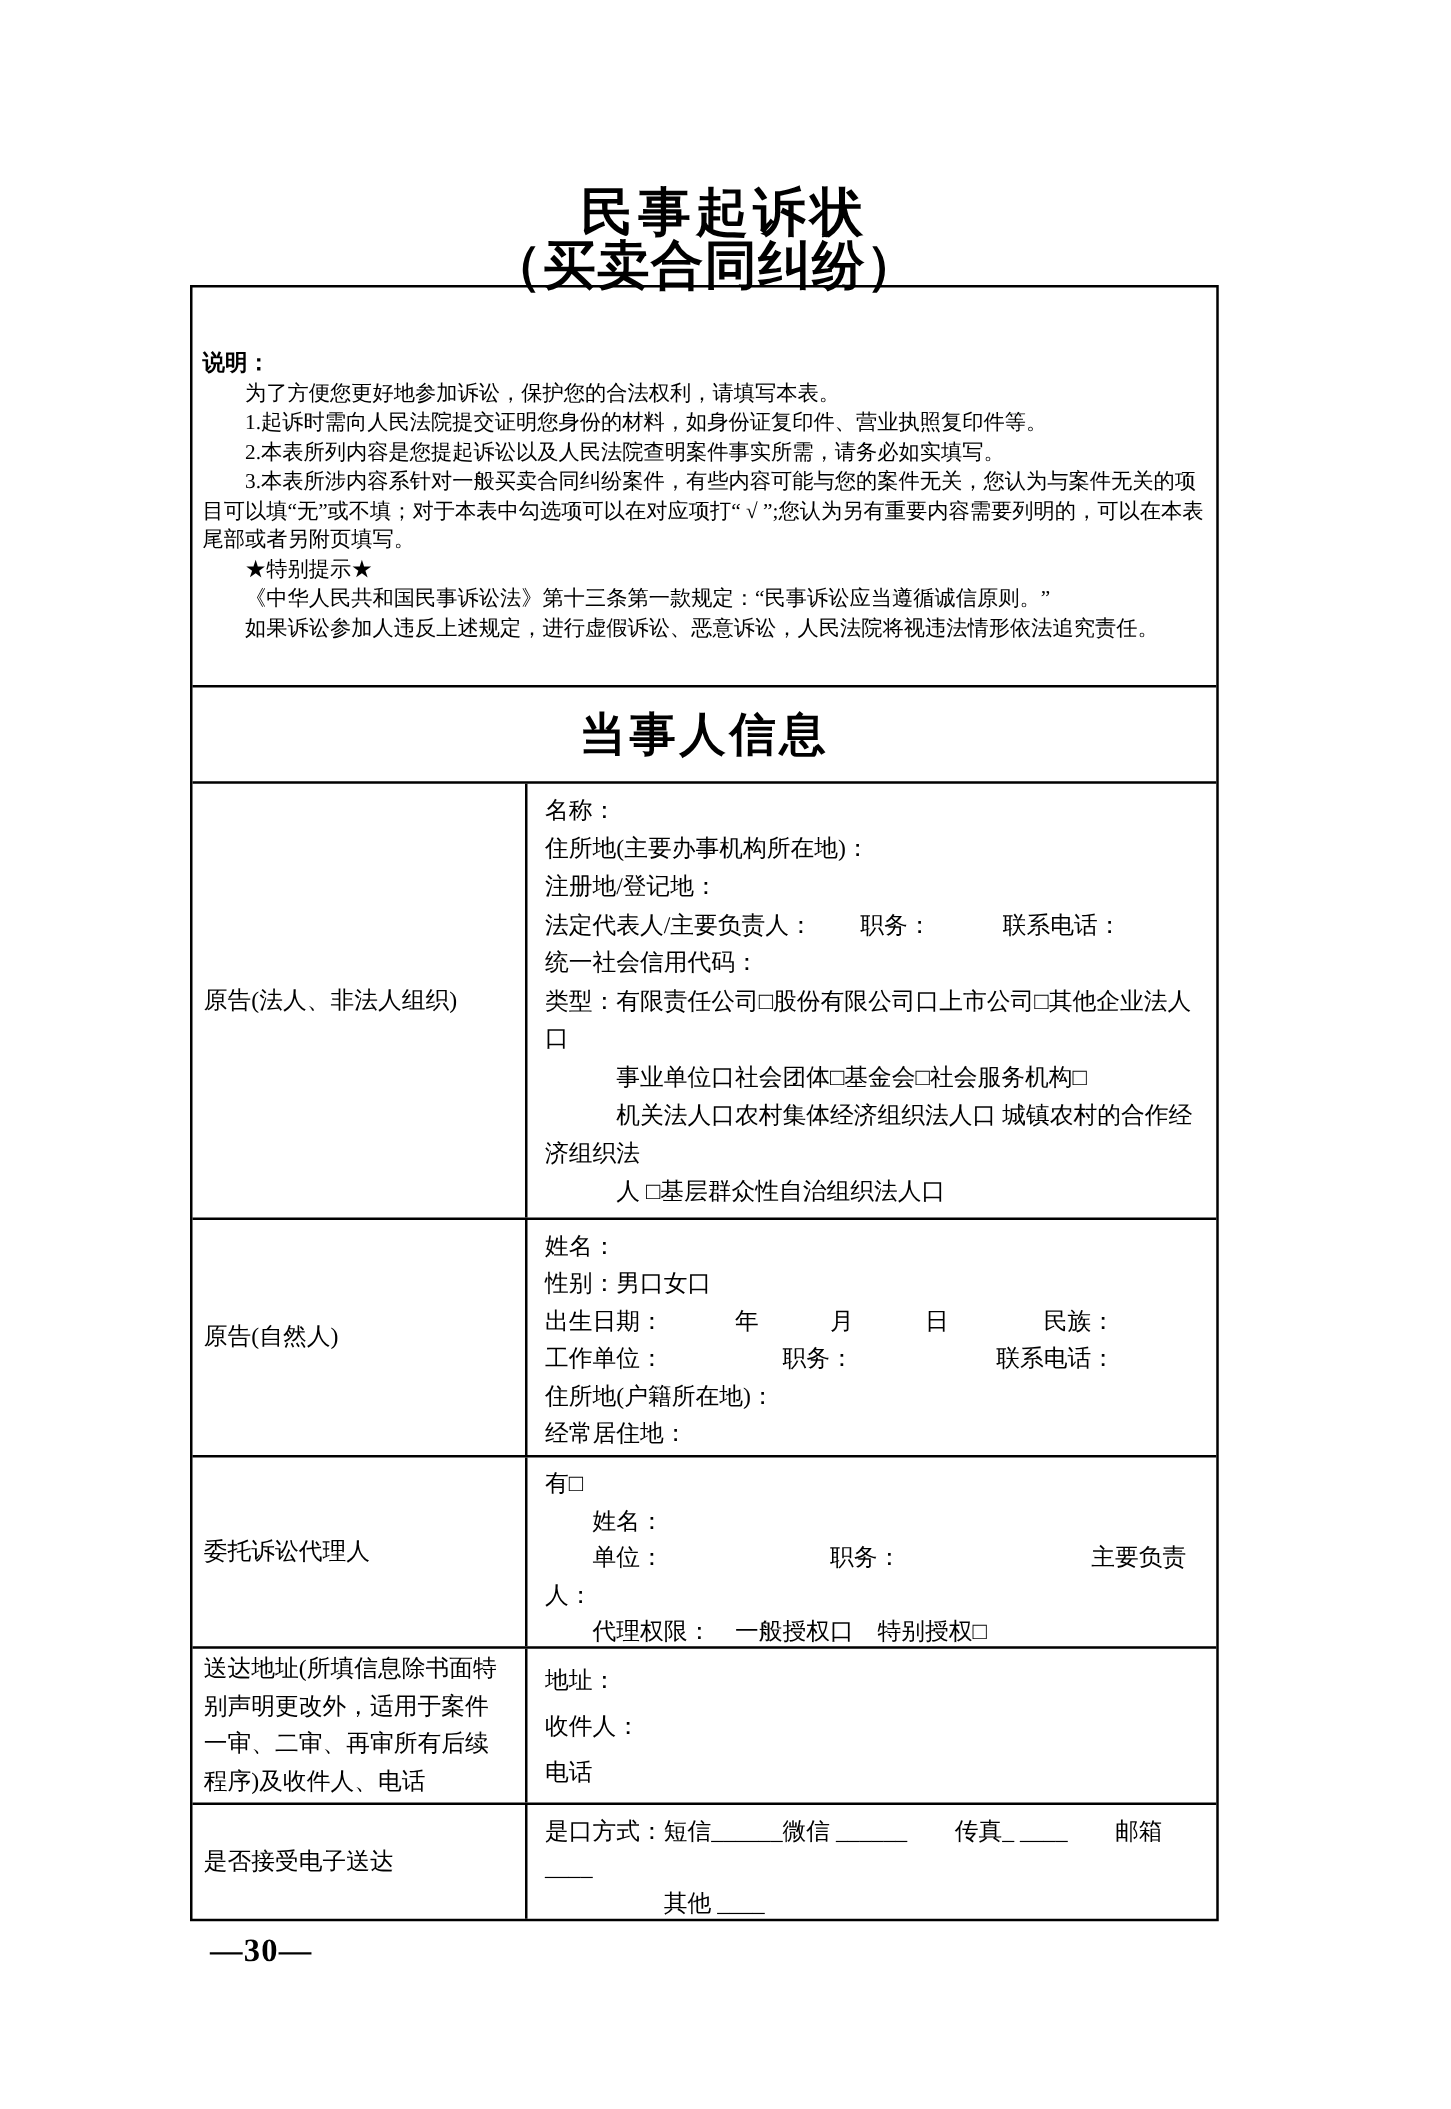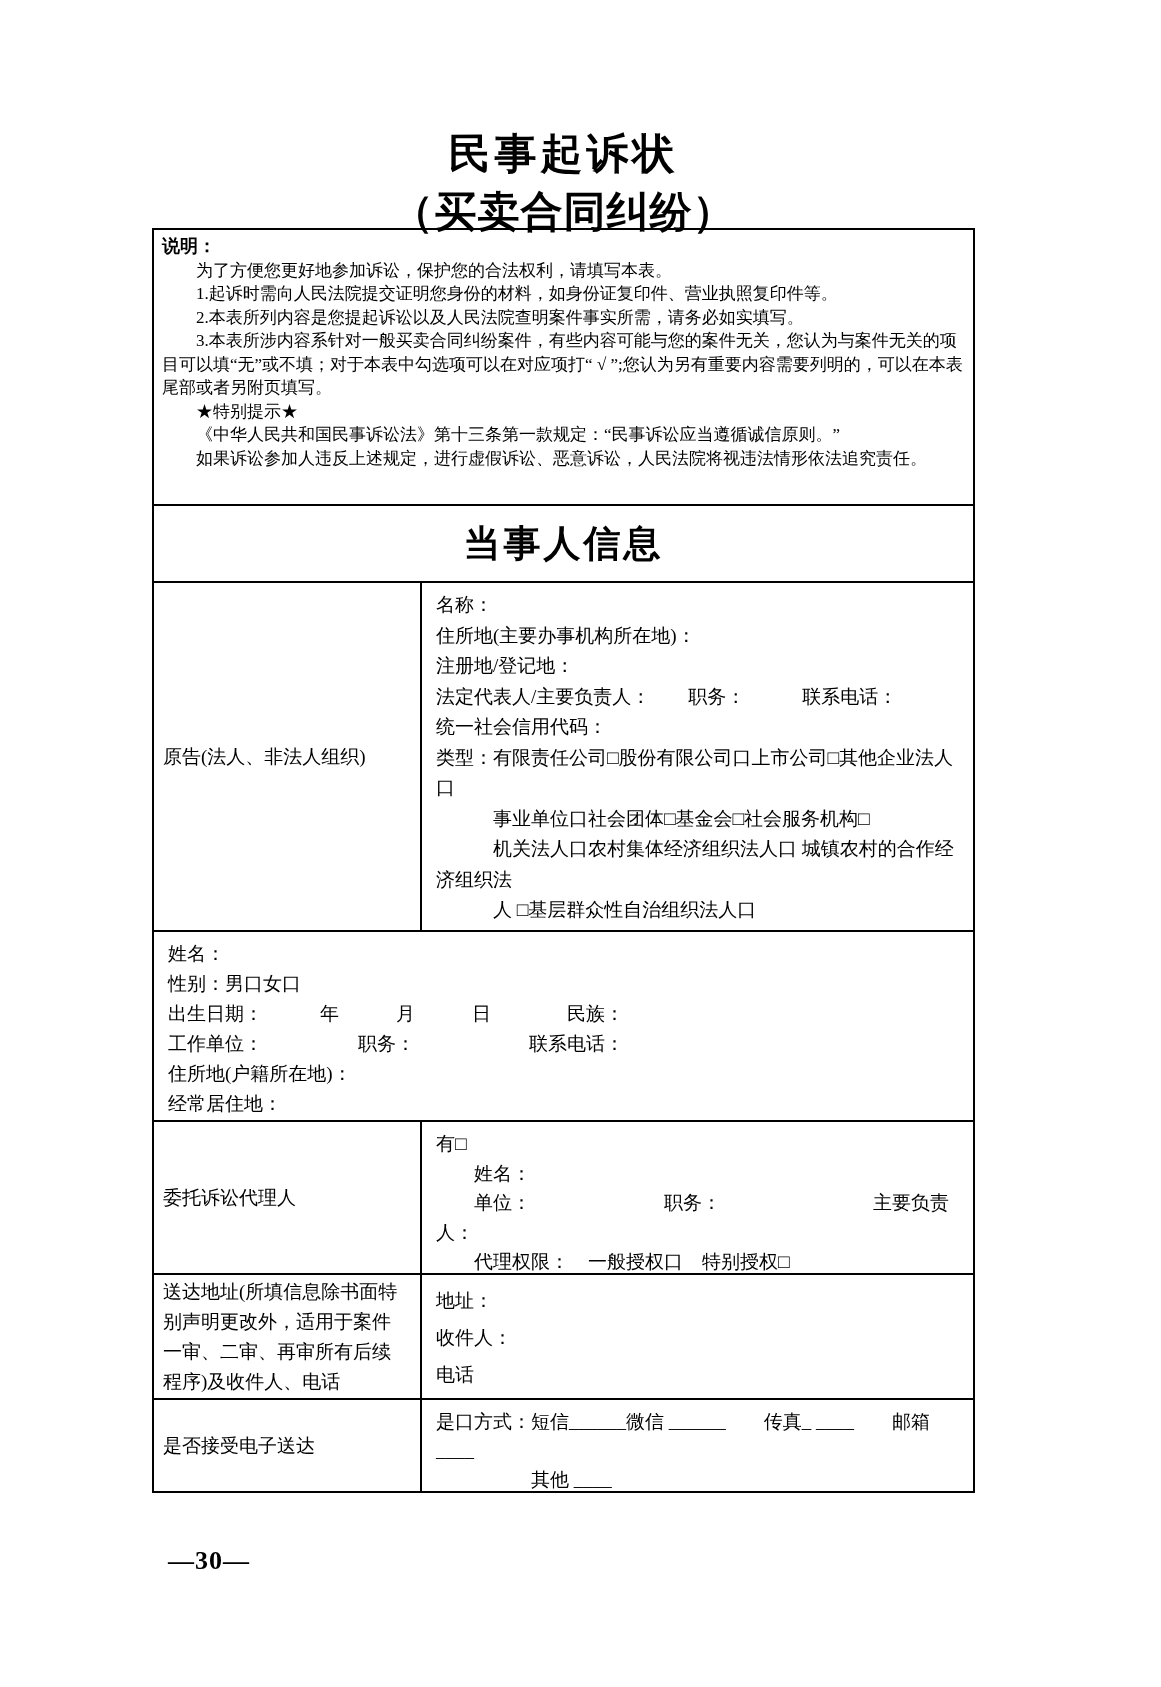--- a/index.html
+++ b/index.html
@@ -6,36 +6,36 @@
   body {
     width:1161px; height:1687px;
     background:#ffffff; color:#000000;
     font-family:"Liberation Serif", serif;
     position:relative;
   }
   .doc-title {
     position:absolute; left:152px; width:823px; top:126px;
     text-align:center; font-size:42px; font-weight:bold;
     font-family:"Liberation Sans", sans-serif;
-    letter-spacing:4px; margin:0;
+    letter-spacing:4px; margin:16px;
   }
   .doc-subtitle {
     position:absolute; left:152px; width:823px; top:184px;
     text-align:center; font-size:42px; font-weight:bold;
     font-family:"Liberation Sans", sans-serif;
     letter-spacing:1px; margin:0;
   }
   .main-box {
     position:absolute; left:152px; top:228px; width:823px;
     border:2px solid #000; box-sizing:border-box;
   }
   .instructions {
     height:276px; border-bottom:2px solid #000;
     padding:5px 8px 0 8px; box-sizing:border-box;
-    font-size:17px; line-height:23.5px; overflow:hidden;
+    font-size:17px; line-height:23.5px; overflow:hidden;margin-top:44px;
   }
   .inst-heading { font-weight:bold; font-size:18px; }
   .inst-para { text-indent:2em; white-space:pre-wrap; }
   .section-header {
     height:77px; border-bottom:2px solid #000; box-sizing:border-box;
     display:flex; align-items:center; justify-content:center;
     font-size:37px; font-weight:bold; letter-spacing:3px;
     font-family:"Liberation Sans", sans-serif;
   }
   .prow { display:flex; border-bottom:2px solid #000; box-sizing:border-box; }
@@ -97,20 +97,23 @@
             <div class="cl">法定代表人/主要负责人：　　职务：　　　联系电话：</div>
             <div class="cl">统一社会信用代码：</div>
             <div class="cl">类型：有限责任公司□股份有限公司口上市公司□其他企业法人口</div>
             <div class="cl">　　　事业单位口社会团体□基金会□社会服务机构□</div>
             <div class="cl">　　　机关法人口农村集体经济组织法人口 城镇农村的合作经济组织法</div>
             <div class="cl">　　　人 □基层群众性自治组织法人口</div>
             <div class="cl">　　　个人独资企业□合伙企业□不具有法人资格的专业服务机构</div>
           </div>
         </div>
         <div class="prow prow-1">
+          <div class="pl">
+            <span>原告(自然人)</span>
+          </div>
           <div class="pc">
             <div class="cl">姓名：</div>
             <div class="cl">性别：男口女口</div>
             <div class="cl">出生日期：　　　年　　　月　　　日　　　　民族：</div>
             <div class="cl">工作单位：　　　　　职务：　　　　　　联系电话：</div>
             <div class="cl">住所地(户籍所在地)：</div>
             <div class="cl">经常居住地：</div>
           </div>
         </div>
         <div class="prow prow-2">

